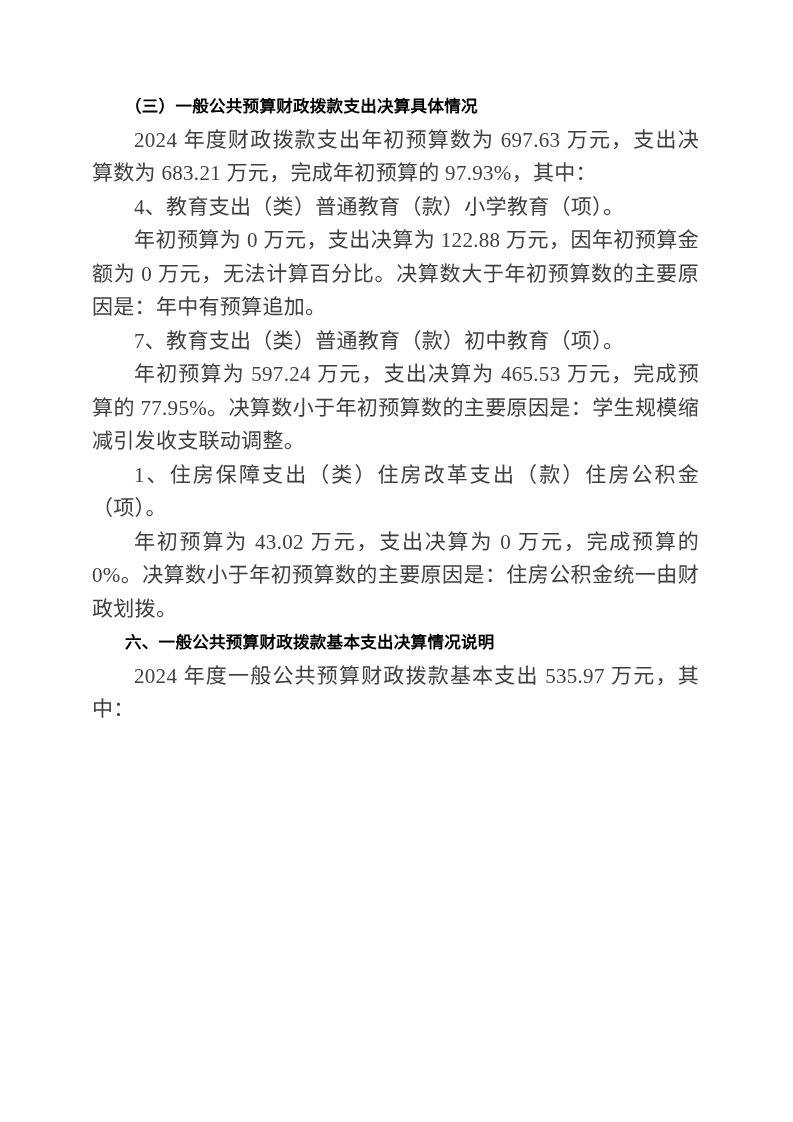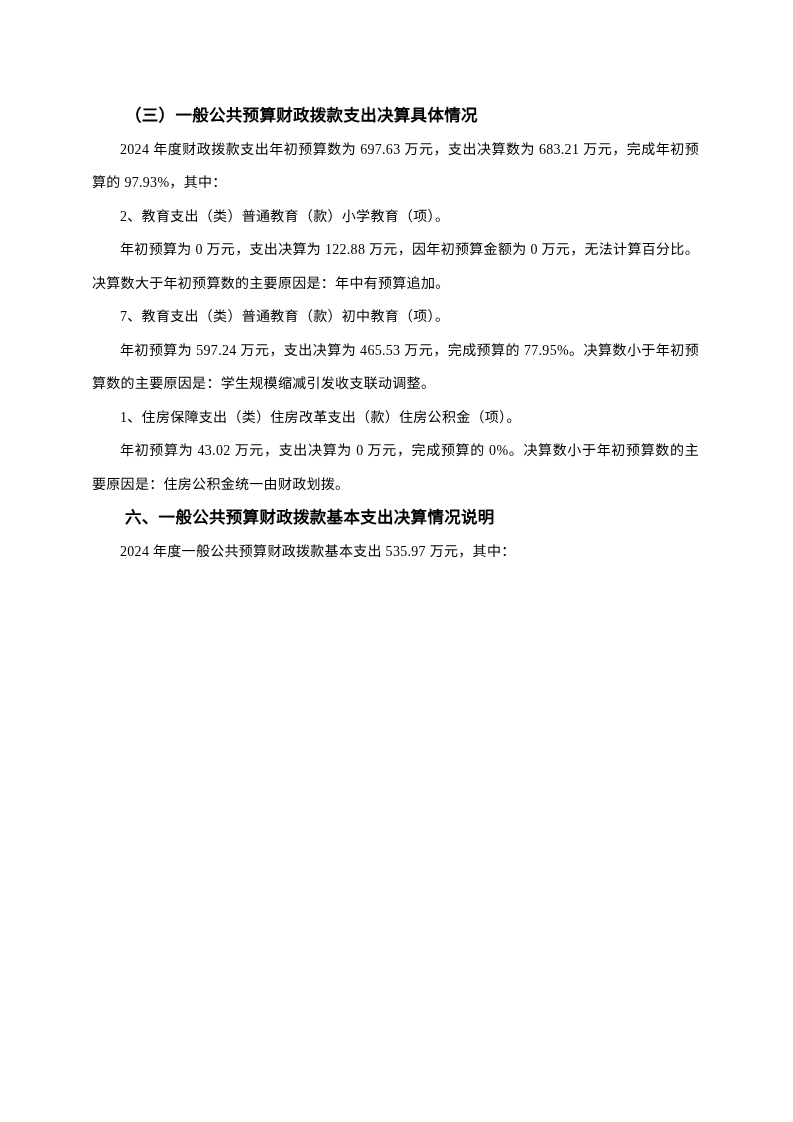--- a/index.html
+++ b/index.html
@@ -11,33 +11,33 @@
     position: relative;
     width: 793px;
     height: 1122px;
     background: #ffffff;
     color: #000000;
     overflow: hidden;
   }
   .content {
     position: absolute;
     left: 92px;
-    top: 99px;
+    top: 90px;
     width: 607px;
   }
   .para {
     margin: 0;
     padding: 0;
     font-family: "Liberation Serif", "DejaVu Serif", serif;
-    font-size: 14px;
+    font-size: 21px;
     line-height: 33.5px;
     text-align: justify;
     text-indent: 2em;
     letter-spacing: 0.3px;
-    color: #000000;
+    color: #404040;
   }
   .heading {
     margin: 0;
     padding: 0;
     font-family: "Liberation Sans", "DejaVu Sans", sans-serif;
     font-weight: bold;
     font-size: 16.5px;
     line-height: 33.5px;
     text-align: justify;
     text-indent: 2em;
@@ -45,21 +45,21 @@
     color: #000000;
   }
 </style>
 </head>
 <body>
 
 <div class="page">
   <div class="content">
     <h2 class="heading">（三）一般公共预算财政拨款支出决算具体情况</h2>
     <p class="para">2024 年度财政拨款支出年初预算数为 697.63 万元，支出决算数为 683.21 万元，完成年初预算的 97.93%，其中：</p>
-    <p class="para">2、教育支出（类）普通教育（款）小学教育（项）。</p>
+    <p class="para">4、教育支出（类）普通教育（款）小学教育（项）。</p>
     <p class="para">年初预算为 0 万元，支出决算为 122.88 万元，因年初预算金额为 0 万元，无法计算百分比。决算数大于年初预算数的主要原因是：年中有预算追加。</p>
     <p class="para">7、教育支出（类）普通教育（款）初中教育（项）。</p>
     <p class="para">年初预算为 597.24 万元，支出决算为 465.53 万元，完成预算的 77.95%。决算数小于年初预算数的主要原因是：学生规模缩减引发收支联动调整。</p>
     <p class="para">1、住房保障支出（类）住房改革支出（款）住房公积金（项）。</p>
     <p class="para">年初预算为 43.02 万元，支出决算为 0 万元，完成预算的 0%。决算数小于年初预算数的主要原因是：住房公积金统一由财政划拨。</p>
     <h2 class="heading">六、一般公共预算财政拨款基本支出决算情况说明</h2>
     <p class="para">2024 年度一般公共预算财政拨款基本支出 535.97 万元，其中：</p>
   </div>
 </div>
 

